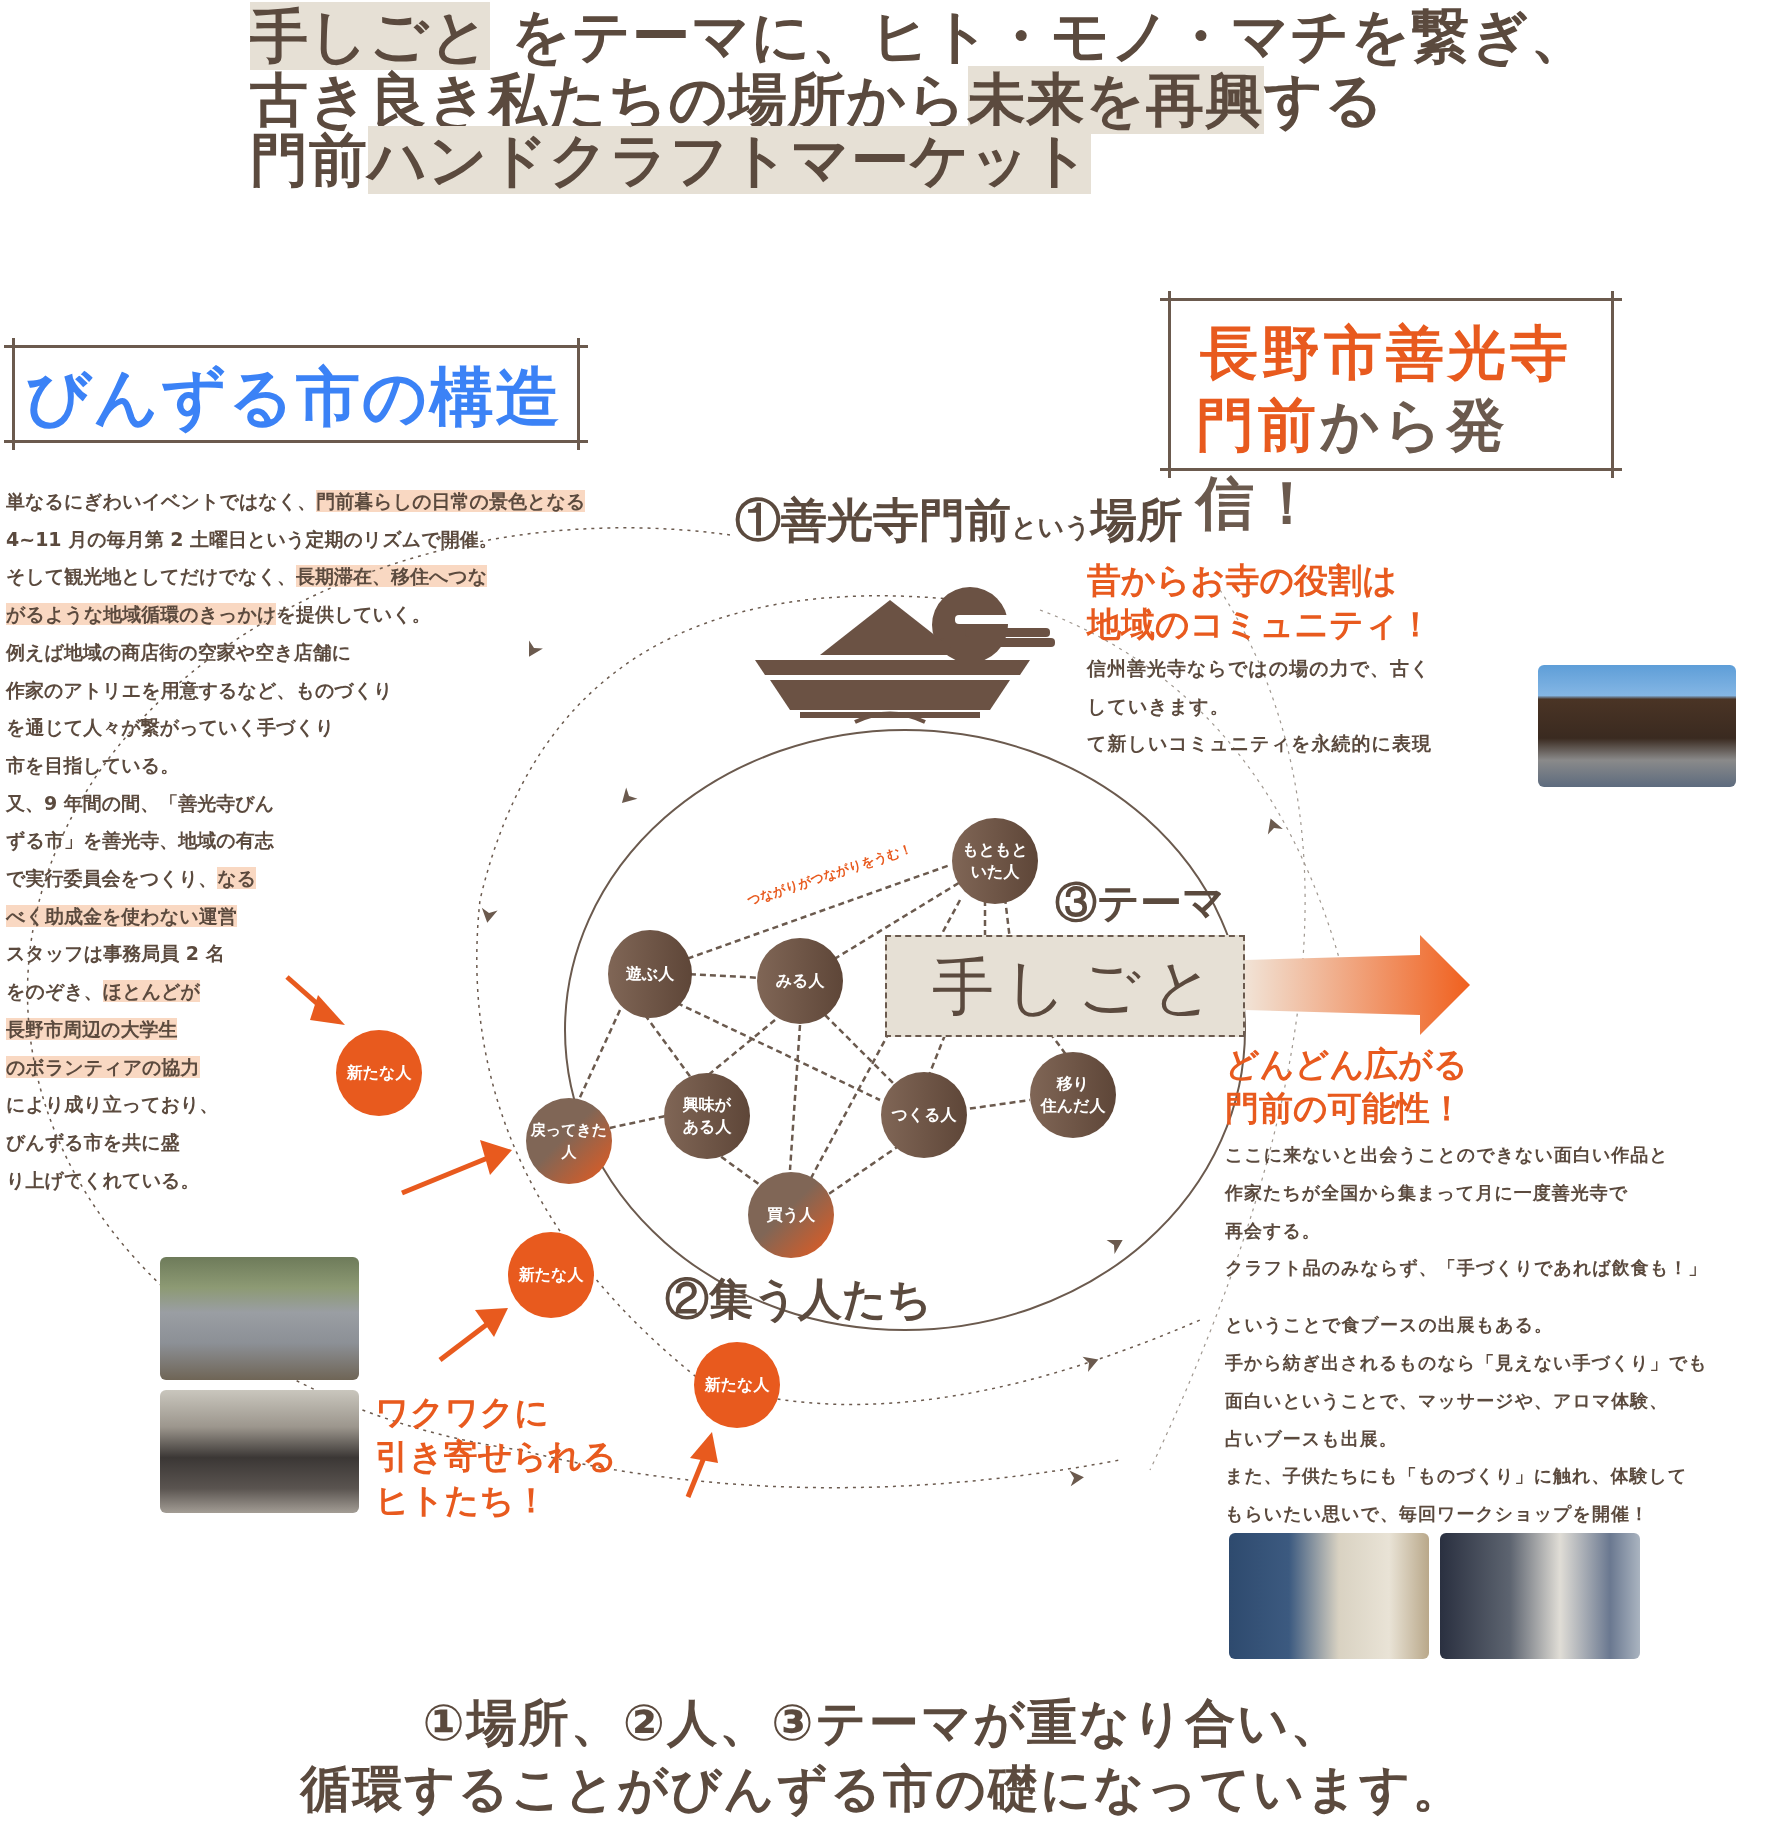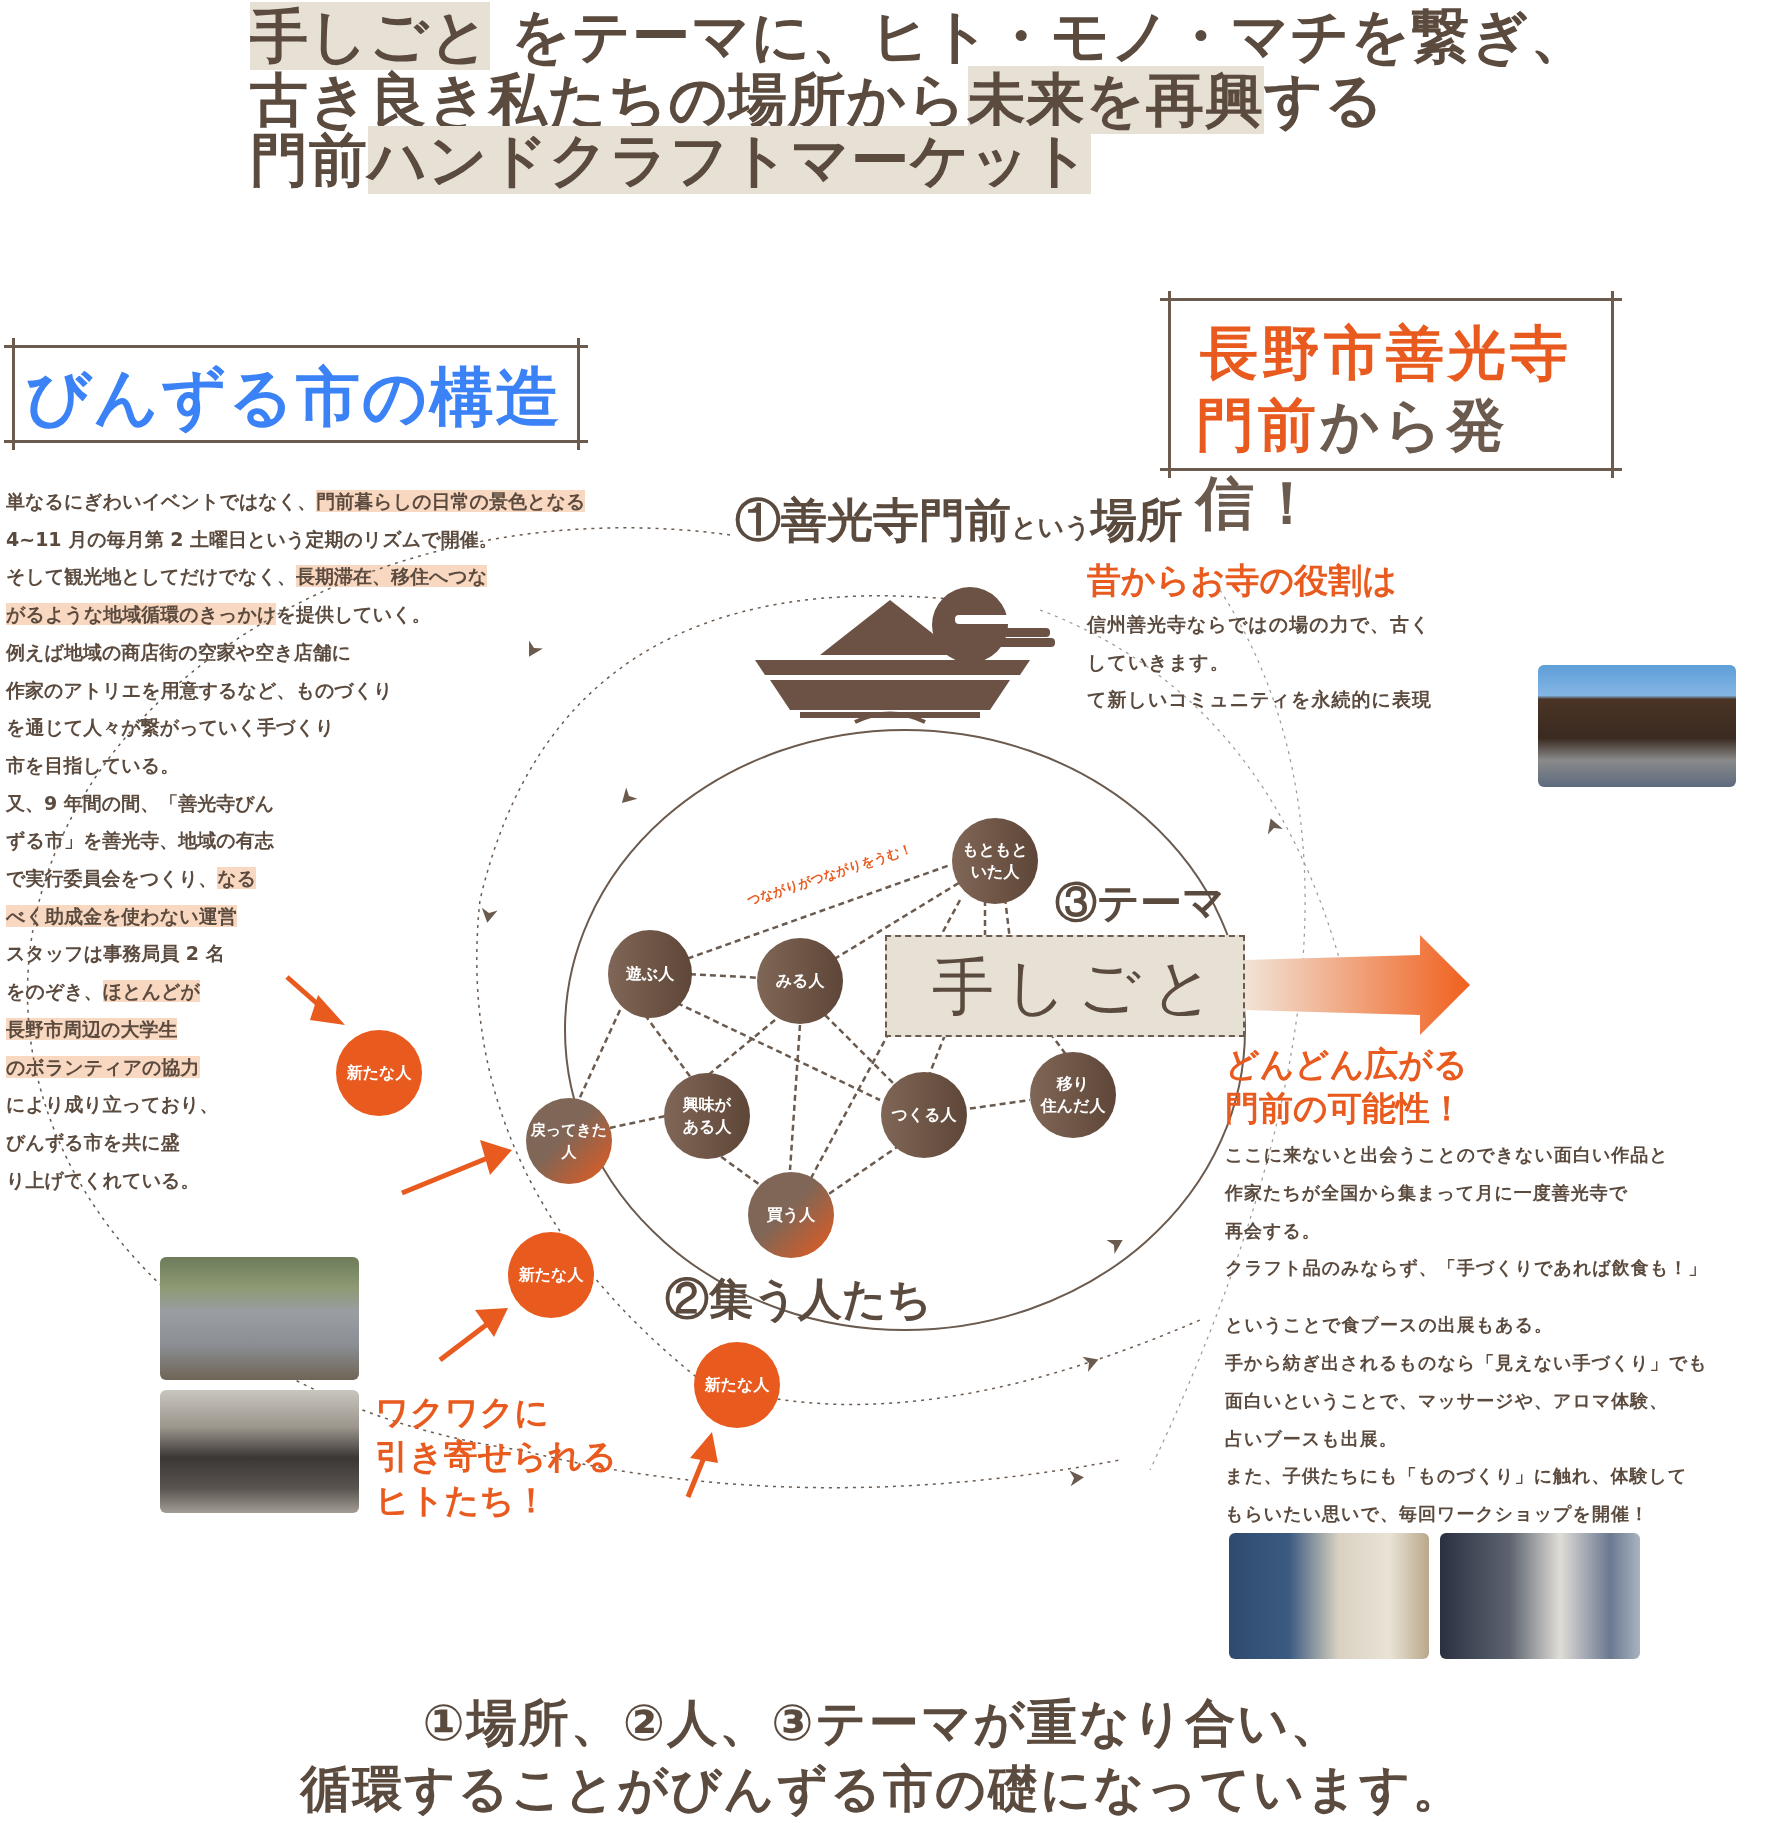--- a/index.html
+++ b/index.html
@@ -161,20 +161,21 @@
 </div>
 <div class="abs sec" style="left:1055px;top:875px;font-size:42px;">
   <span>③</span><span>テーマ</span>
 </div>
 <div class="abs sec" style="left:665px;top:1270px;font-size:44px;">
   <span>②</span><span>集う人たち</span>
 </div>
 
 <div class="abs" style="left:1087px;top:558px;">
   <div class="orange-head">昔からお寺の役割は</div>
+  <div class="orange-head">地域のコミュニティ！</div>
   <div style="margin-top:4px">
     <div class="body-r">信州善光寺ならではの場の力で、古く</div>
     <div class="body-r">していきます。</div>
     <div class="body-r">て新しいコミュニティを永続的に表現</div>
   </div>
 </div>
 
 <div class="abs photo" style="left:1538px;top:665px;width:198px;height:122px;background:linear-gradient(180deg,#5e9ed8 0%,#84b6e4 25%,#4a3425 28%,#3a2a20 60%,#8a8a8a 78%,#5d6b7e 100%);"></div>
 
 <div class="abs" style="left:745px;top:893px;transform:rotate(-18deg);transform-origin:left top;color:#e85a1e;font-size:13px;font-weight:bold;white-space:nowrap;">つながりがつながりをうむ！</div>

